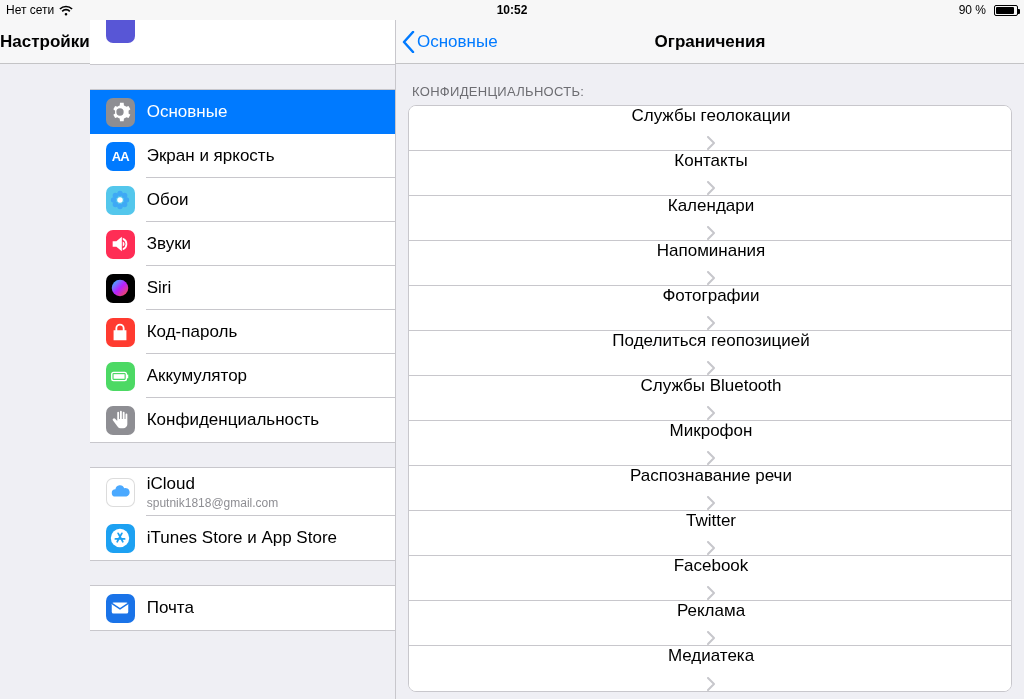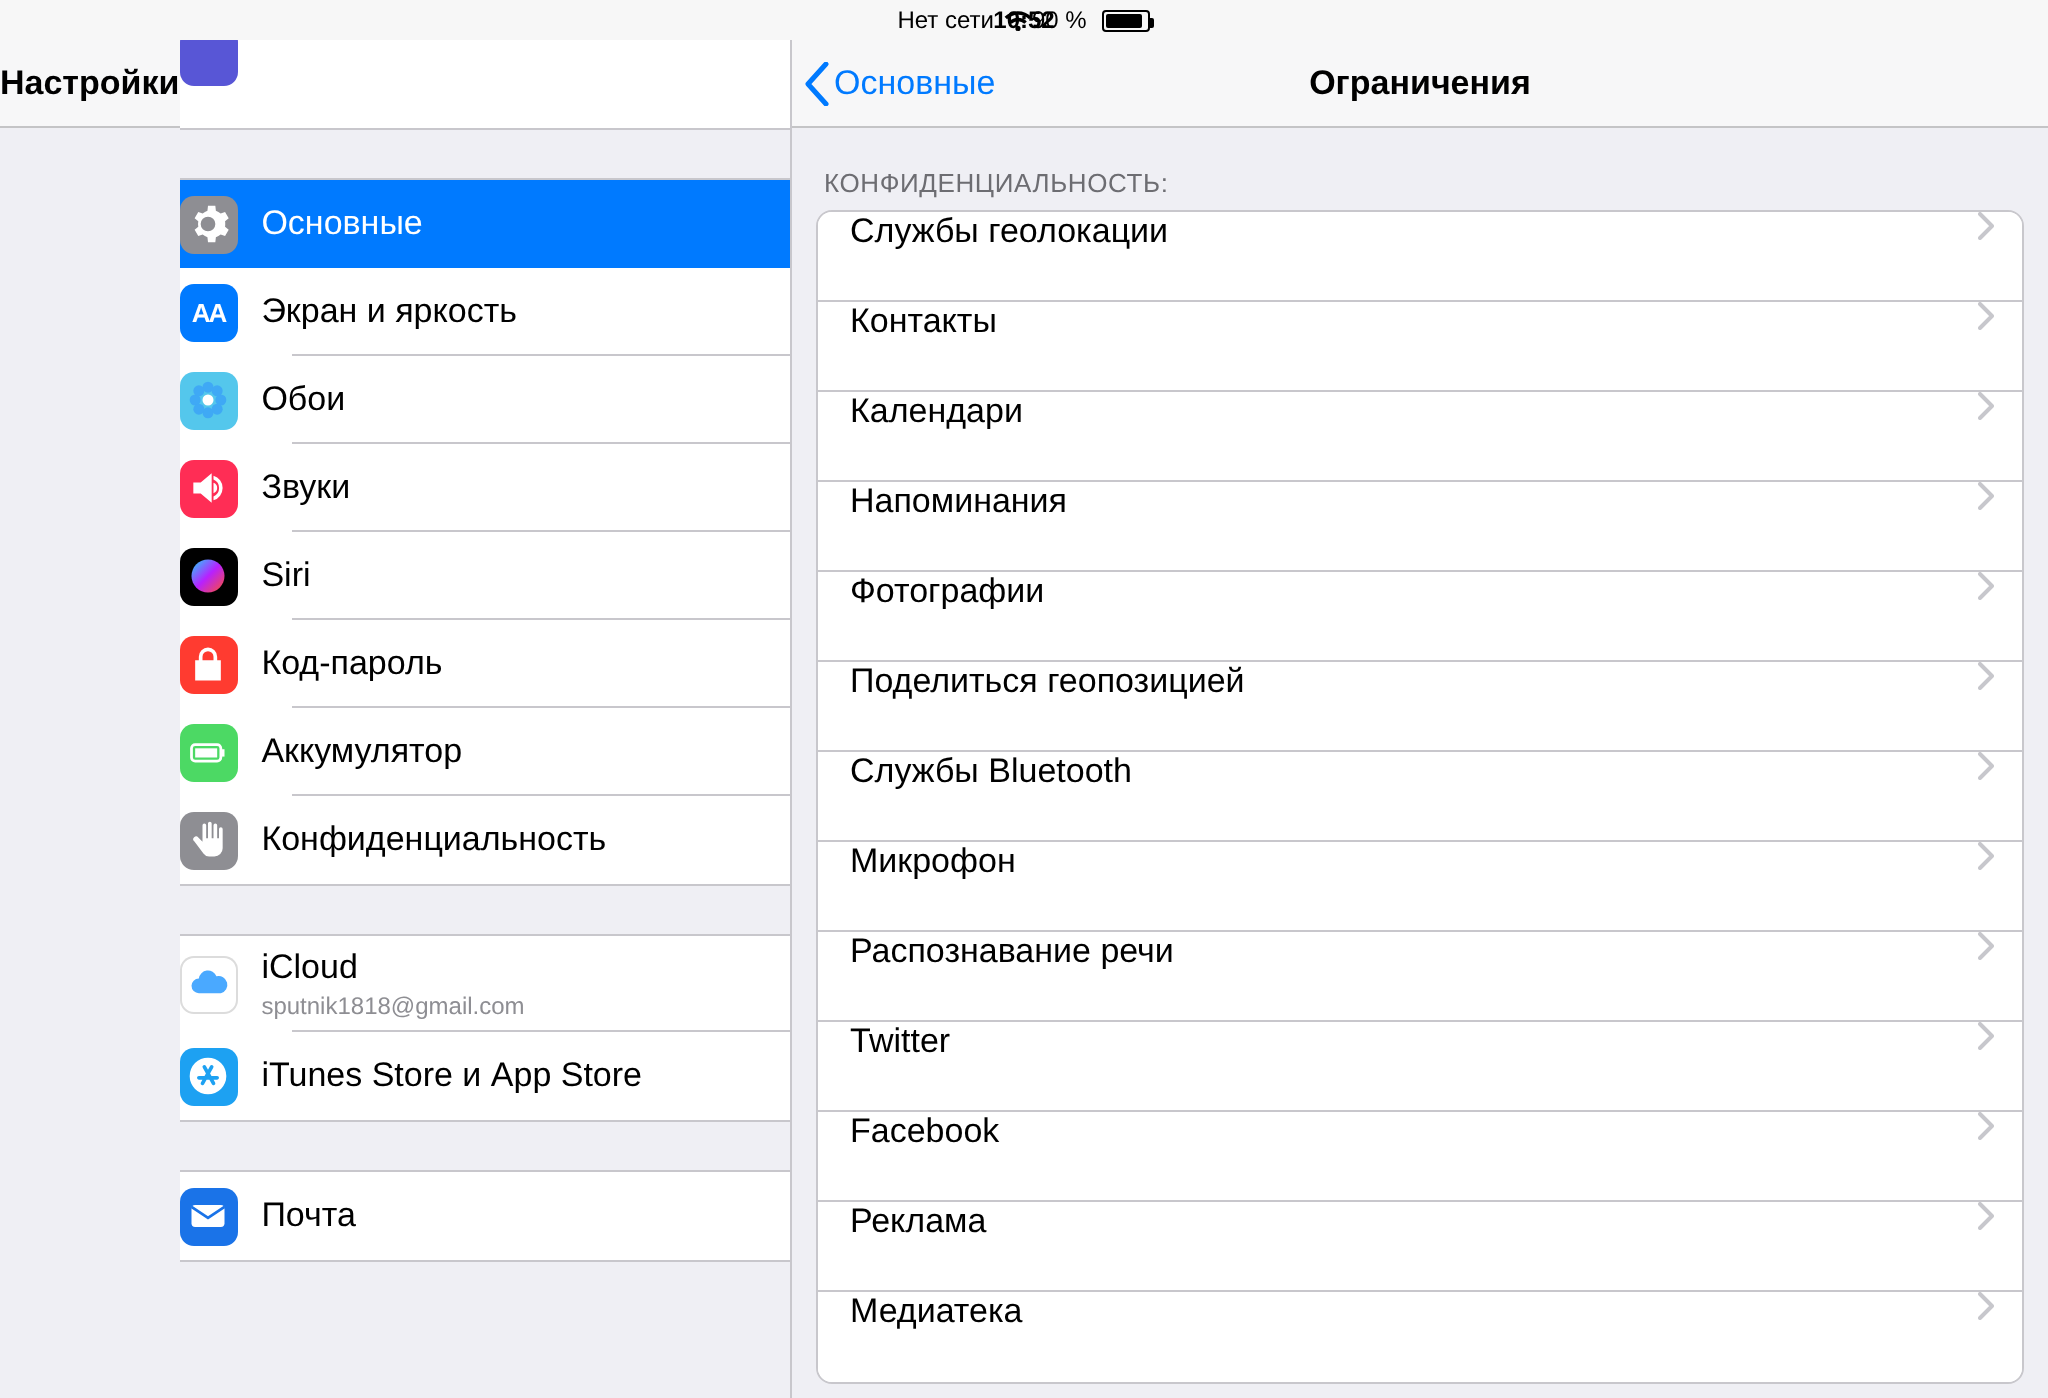--- a/index.html
+++ b/index.html
@@ -10,21 +10,21 @@
     overflow: hidden;
     background: #efeff4;
     color: #000;
   }
 
   
   .status-bar {
     height: 20px;
     display: flex;
     align-items: center;
-    justify-content: center;
+    justify-content: space-between;
     padding: 0 6px;
     font-size: 12px;
     background: #f7f7f7;
   }
   .status-left, .status-right { display: flex; align-items: center; gap: 5px; }
   .status-center { position: absolute; left: 50%; transform: translateX(-50%); font-weight: 600; }
   .wifi-icon svg { display:block; }
   .battery {
     display: inline-flex; align-items: center;
   }
@@ -126,43 +126,45 @@
   .row .sep {
     position: absolute;
     left: 56px; right: 0; bottom: 0;
     height: 1px;
     background: #c8c7cc;
   }
   .row:last-child .sep { display: none; }
   .row .icon {
     width: 29px; height: 29px;
     border-radius: 7px;
+    margin-left: 16px;
     margin-right: 12px;
     flex-shrink: 0;
     display:flex; align-items:center; justify-content:center;
     color:#fff;
     font-size:15px;
     font-weight:600;
   }
   .row .text-col { display:flex; flex-direction:column; justify-content:center; padding: 6px 0;}
   .row .row-title { font-size: 17px; }
   .row .row-sub { font-size: 12px; color:#8e8e93; margin-top:2px;}
   .row.selected { background: #007aff; }
   .row.selected .row-title { color: #fff; }
 
   
   .r-row {
     min-height: 45px;
     display:flex;
-    align-items:flex-start;
+    align-items:center;
     padding: 0 14px 0 16px;
     position:relative;
     background:#fff;
     cursor:pointer;
     border-bottom: 1px solid #c8c7cc;
+    flex-direction: column;
   }
   .r-group {
     margin: 0 12px 30px 12px;
     background:#fff;
     border: 1px solid #c8c7cc;
     border-radius: 8px;
     overflow:hidden;
   }
   .r-row:last-child { border-bottom:none; }
   .r-row .r-label { font-size:17px; flex:1; }

